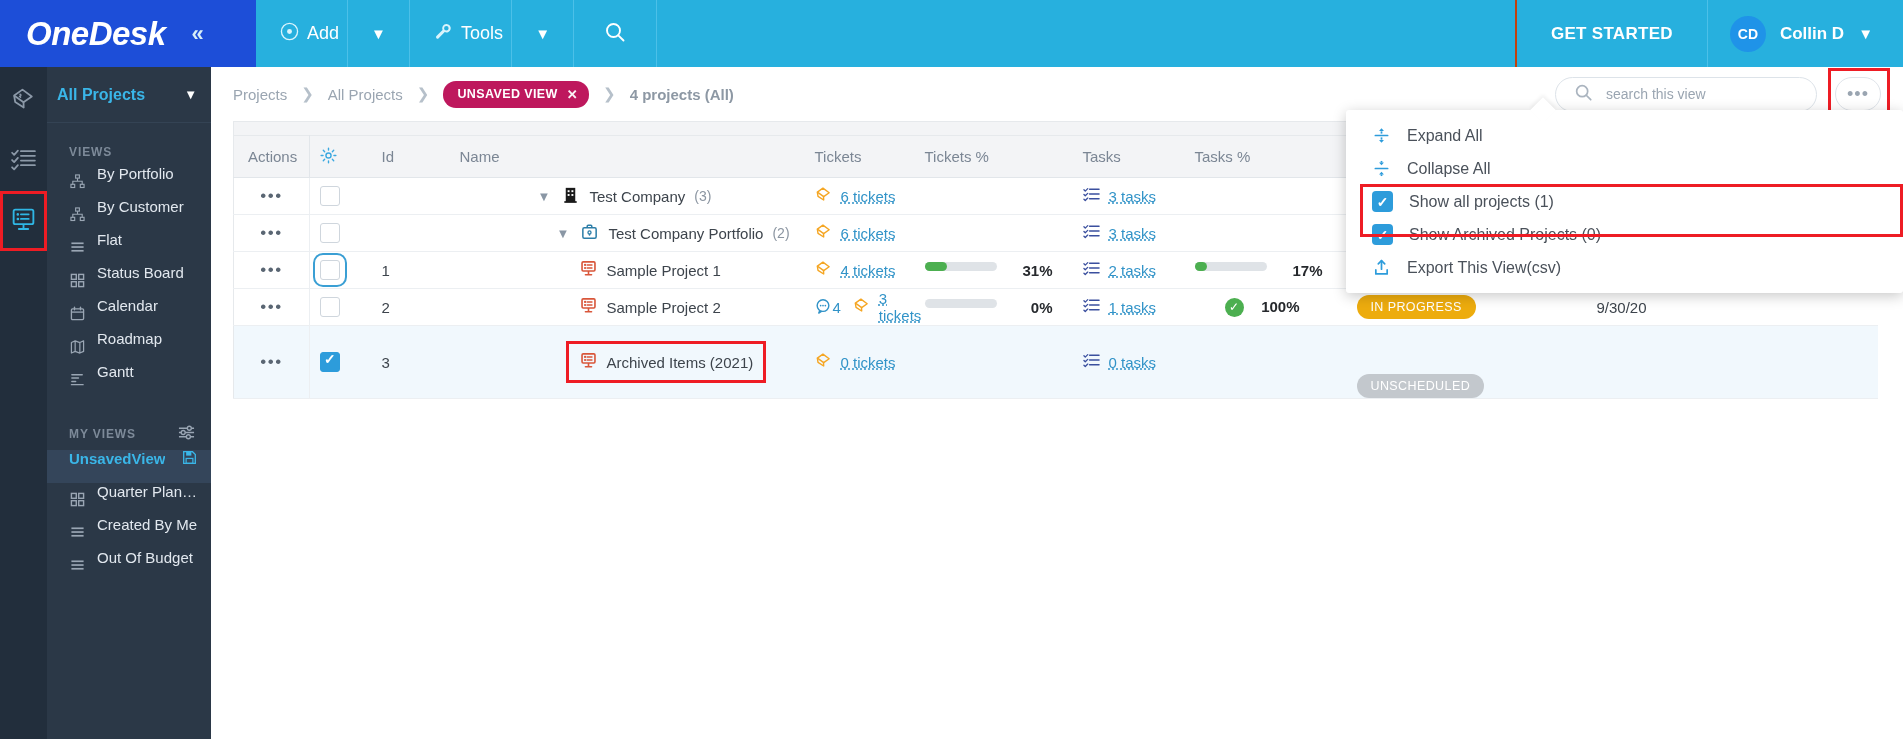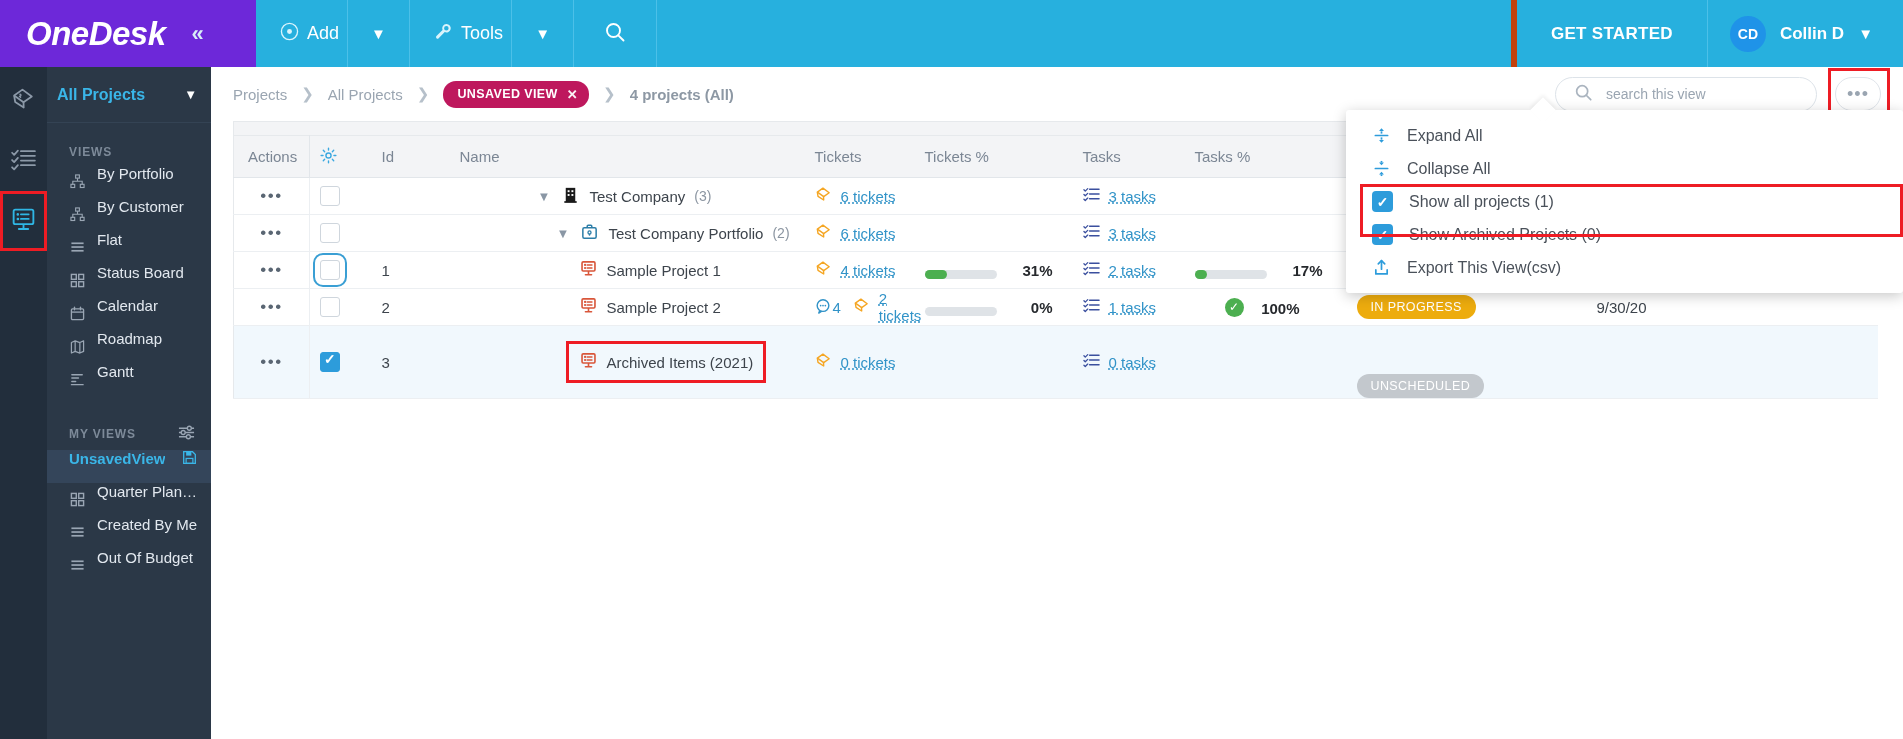--- a/index.html
+++ b/index.html
@@ -10,21 +10,21 @@
     overflow: hidden;
   }
   .app { position: relative; width: 1903px; height: 739px; }
 
   
   .topbar {
     position: absolute; top: 0; left: 0; width: 1903px; height: 67px;
     background: #27b0de; display: flex; align-items: stretch;
   }
   .logo-zone {
-    width: 256px; background: #6d28d9; display: flex; align-items: center;
+    width: 256px; background: #1d4ed8; display: flex; align-items: center;
     padding-left: 26px; gap: 26px;
   }
   .logo-text {
     color: #ffffff; font-size: 33px; font-weight: bold; font-style: italic;
     letter-spacing: -0.5px;
   }
   .collapse-chevrons { color: #d8eef7; font-size: 22px; font-weight: bold; }
   .tb-item {
     display: flex; align-items: center; gap: 8px; padding: 0 24px;
     color: #ffffff; font-size: 18px; border-right: 1px solid #4cc0e8;
@@ -37,21 +37,21 @@
   }
   .tb-icon { font-size: 19px; opacity: .92; display: inline-block; }
   .tb-search {
     display: flex; align-items: center; padding: 0 30px;
     border-right: 1px solid #4cc0e8; color: #fff;
   }
   .tb-spacer { flex: 1; }
   .tb-getstarted {
     display: flex; align-items: center; padding: 0 34px; color: #ffffff;
     font-size: 17px; font-weight: bold; letter-spacing: .3px;
-    border-left: 6px solid #c2410c; border-right: 1px solid #4cc0e8;
+    border-left: 2px solid #c2410c; border-right: 1px solid #4cc0e8;
   }
   .tb-user {
     display: flex; align-items: center; gap: 14px; padding: 0 16px 0 22px;
   }
   .avatar {
     width: 36px; height: 36px; border-radius: 50%; background: #1f93e8;
     color: #fff; font-size: 14px; font-weight: bold;
     display: flex; align-items: center; justify-content: center;
   }
   .user-name { color: #fff; font-size: 17px; font-weight: bold; }
@@ -167,21 +167,21 @@
   .name-cell { display: flex; align-items: center; gap: 9px; white-space: nowrap; }
   .tw-caret { color: #8a97a5; font-size: 13px; margin-right: 2px; }
   .ent-count { color: #8b95a1; font-size: 14px; }
   .lnk { color: #3193c8; text-decoration: underline; text-decoration-style: dotted;
          font-size: 15px; }
   .cellflex { display: flex; align-items: center; gap: 9px; }
   .bar-track { width: 72px; height: 9px; border-radius: 5px; background: #dfe3e7; }
   .bar-fill { height: 9px; border-radius: 5px; background: #4caf50; }
   .pct { font-weight: bold; color: #26292d; font-size: 15px; min-width: 42px;
          text-align: right; }
-  .pctwrap { display: flex; align-items: flex-end; gap: 14px; }
+  .pctwrap { display: flex; align-items: flex-start; gap: 14px; }
   .done-dot {
     width: 19px; height: 19px; border-radius: 50%; background: #4caf50;
     color: #fff; font-size: 12px; display: inline-flex; align-items: center;
     justify-content: center; margin-left: 30px;
   }
   .badge {
     display: inline-block; border-radius: 13px; padding: 5px 14px;
     font-size: 12.5px; color: #fff; letter-spacing: .4px; font-weight: normal;
   }
   .badge.inprogress { background: #edac0e; }
@@ -728,21 +728,21 @@
                       </svg>
                   </span>
                   <span style="font-size:15px;">4</span>
                 </span>
                 <span>
                   <svg width="17" height="17" viewBox="0 0 18 18">
                       <path d="M2.5 6.4 8.4 2.3l6.6 4.8-5.8 4.1L2.6 6.5z" fill="none" stroke="#f5a623" stroke-width="1.5" stroke-linejoin="round"></path>
                       <path d="M2.5 6.4l.7 4.5 6 3.9-.2-3.6" fill="none" stroke="#f5a623" stroke-width="1.5" stroke-linejoin="round"></path>
                     </svg>
                 </span>
-                <span class="lnk">2 tickets</span>
+                <span class="lnk">3 tickets</span>
               </span>
             </td>
             <td>
               <span class="pctwrap">
                 <span class="bar-track">
                   <span class="bar-fill" id="bar-t3" style="display:block;width:0%"></span>
                 </span>
                 <span class="pct">0%</span>
               </span>
             </td>

